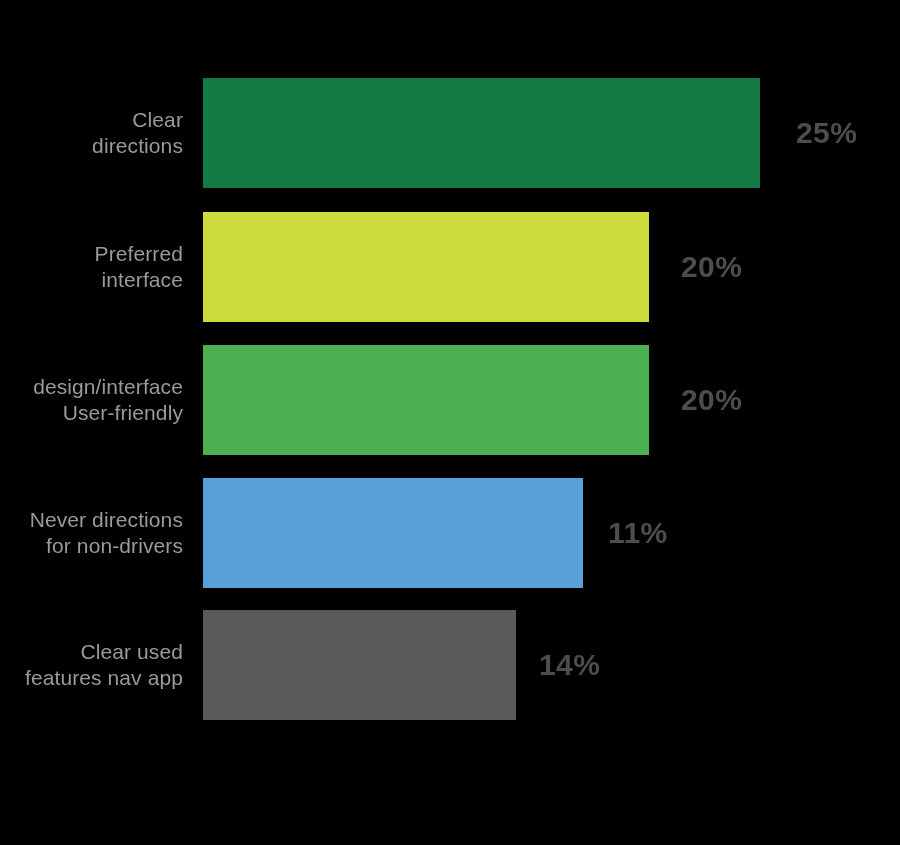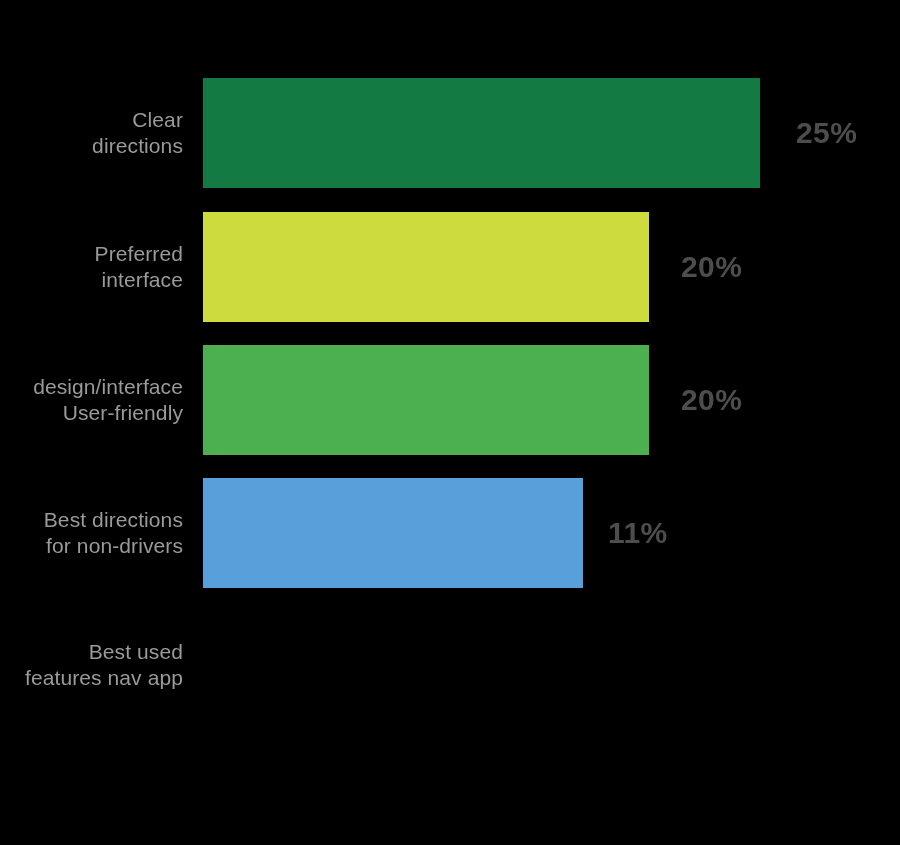--- a/index.html
+++ b/index.html
@@ -126,30 +126,34 @@
         <span class="line">User-friendly</span>
       </div>
       <div class="bar-track">
         <div class="bar-fill" style="width:446px;background:#4cb050;"></div>
         <div class="value-label" style="left:478px;">20%</div>
       </div>
     </div>
 
     <div class="bar-row" style="top:478px;">
       <div class="cat-label">
-        <span class="line">Best directions</span>
+        <span class="line">Never directions</span>
         <span class="line">for non-drivers</span>
       </div>
       <div class="bar-track">
         <div class="bar-fill" style="width:380px;background:#57a0da;"></div>
         <div class="value-label" style="left:405px;">11%</div>
       </div>
     </div>
 
     <div class="bar-row" style="top:610px;">
       <div class="cat-label">
-        <span class="line">Best used</span>
+        <span class="line">Clear used</span>
         <span class="line">features nav app</span>
+      </div>
+      <div class="bar-track">
+        <div class="bar-fill" style="width:313px;background:#5a595c;"></div>
+        <div class="value-label" style="left:336px;">14%</div>
       </div>
     </div>
 
   </div>
 </div>
 
 </body></html>

